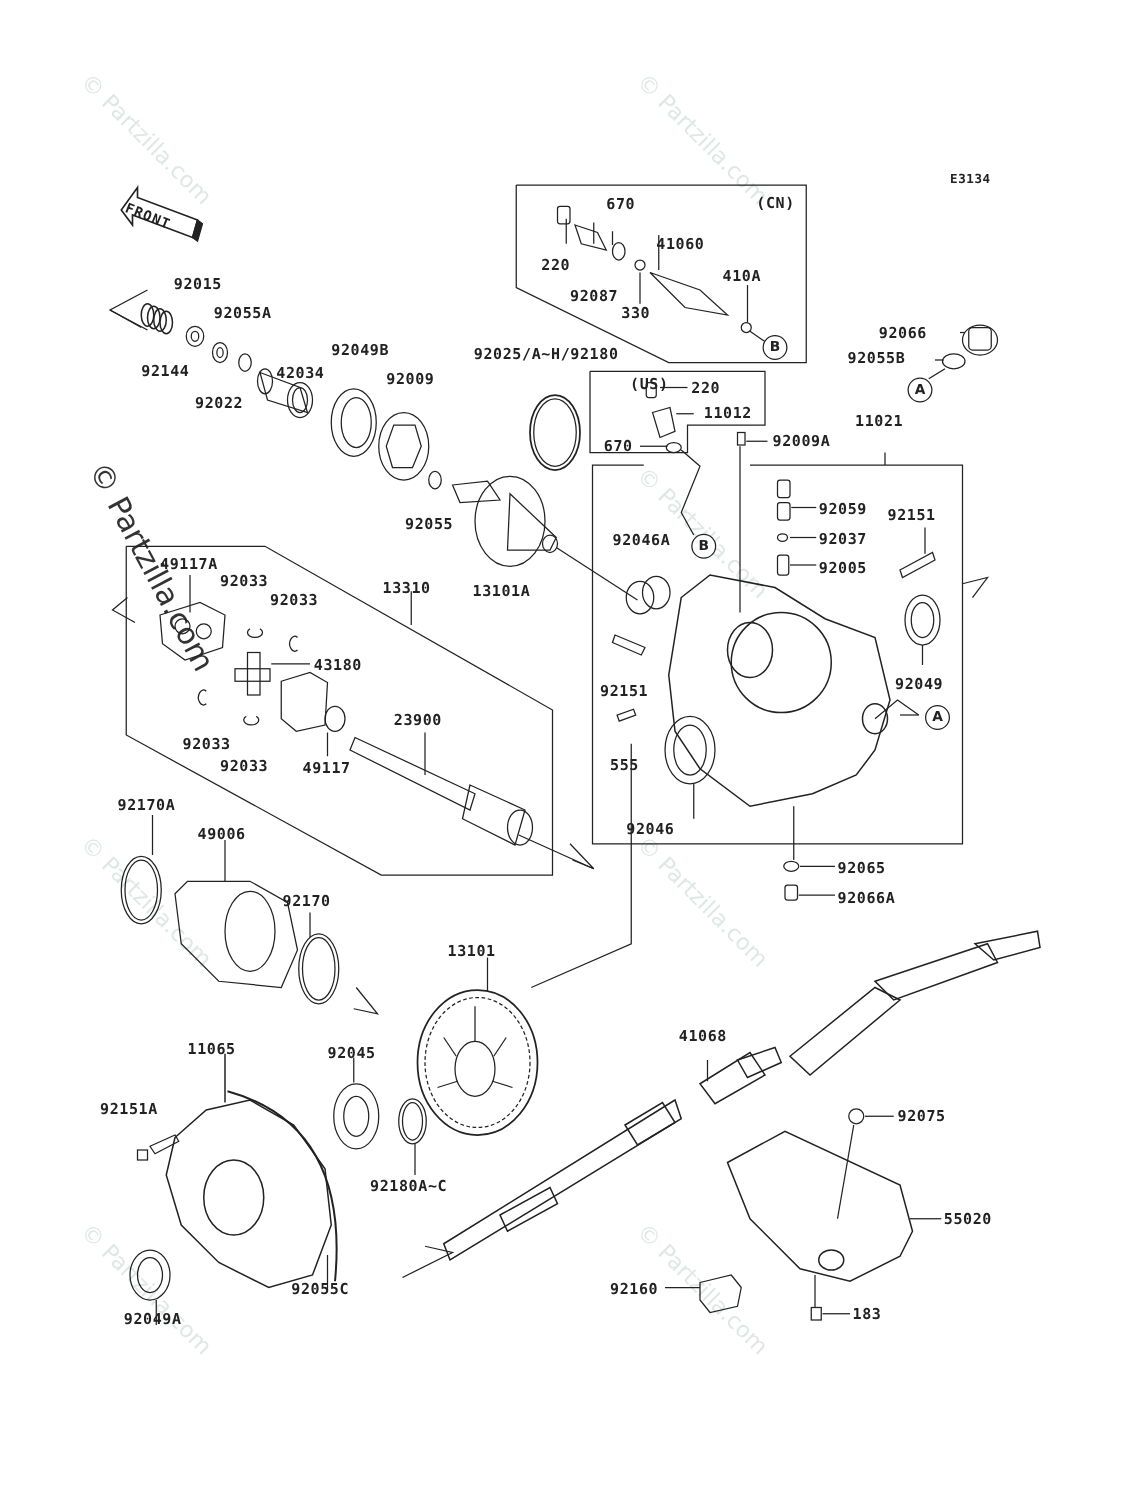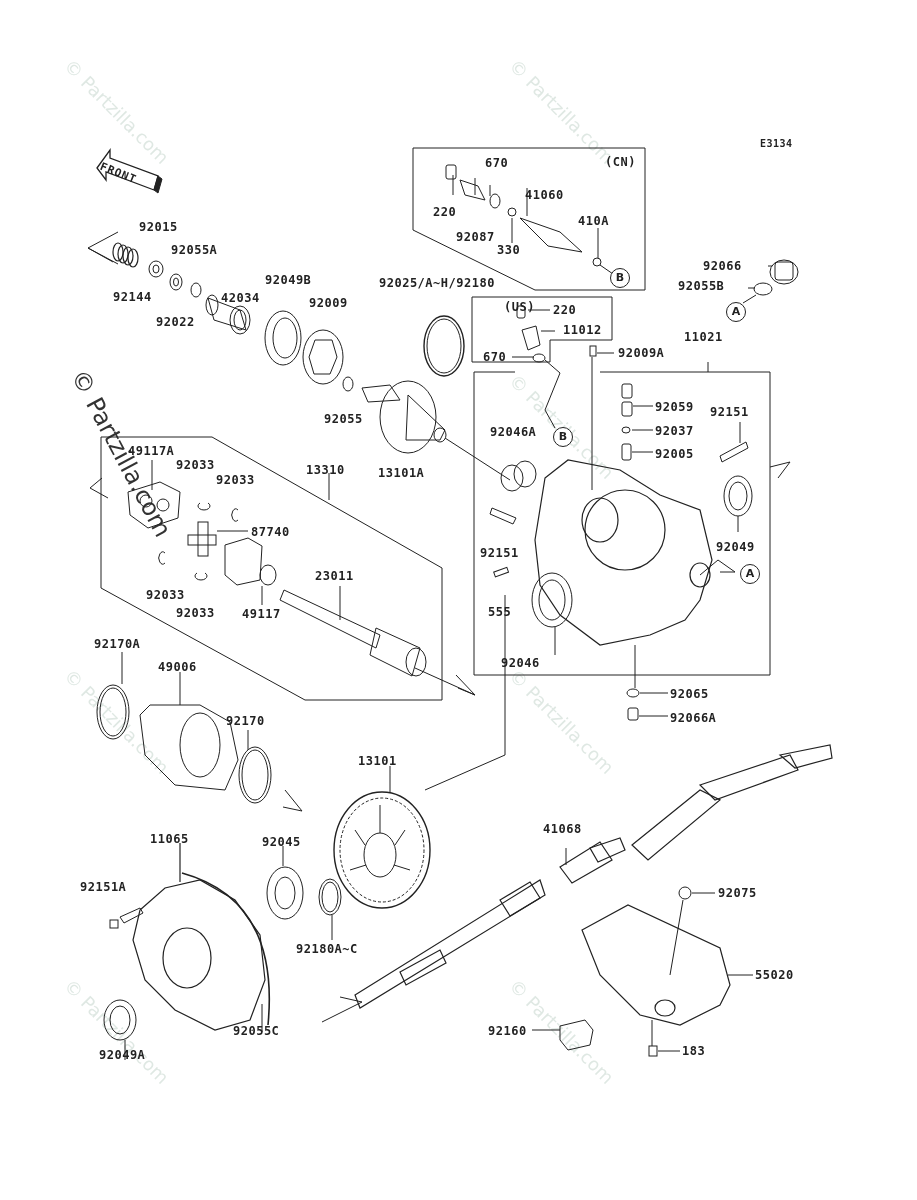--- a/index.html
+++ b/index.html
@@ -330,25 +330,25 @@
   <div class="lbl" style="left:716px;top:540px;">92049</div>
   <div class="lbl" style="left:480px;top:546px;">92151</div>
   <div class="lbl" style="left:488px;top:605px;">555</div>
   <div class="lbl" style="left:501px;top:656px;">92046</div>
   <div class="lbl" style="left:670px;top:687px;">92065</div>
   <div class="lbl" style="left:670px;top:711px;">92066A</div>
   <div class="lbl" style="left:128px;top:444px;">49117A</div>
   <div class="lbl" style="left:176px;top:458px;">92033</div>
   <div class="lbl" style="left:216px;top:473px;">92033</div>
   <div class="lbl" style="left:306px;top:463px;">13310</div>
-  <div class="lbl" style="left:251px;top:525px;">87740</div>
+  <div class="lbl" style="left:251px;top:525px;">43180</div>
   <div class="lbl" style="left:146px;top:588px;">92033</div>
   <div class="lbl" style="left:176px;top:606px;">92033</div>
   <div class="lbl" style="left:242px;top:607px;">49117</div>
-  <div class="lbl" style="left:315px;top:569px;">23011</div>
+  <div class="lbl" style="left:315px;top:569px;">23900</div>
   <div class="lbl" style="left:94px;top:637px;">92170A</div>
   <div class="lbl" style="left:158px;top:660px;">49006</div>
   <div class="lbl" style="left:226px;top:714px;">92170</div>
   <div class="lbl" style="left:358px;top:754px;">13101</div>
   <div class="lbl" style="left:150px;top:832px;">11065</div>
   <div class="lbl" style="left:262px;top:835px;">92045</div>
   <div class="lbl" style="left:543px;top:822px;">41068</div>
   <div class="lbl" style="left:80px;top:880px;">92151A</div>
   <div class="lbl" style="left:296px;top:942px;">92180A~C</div>
   <div class="lbl" style="left:718px;top:886px;">92075</div>

